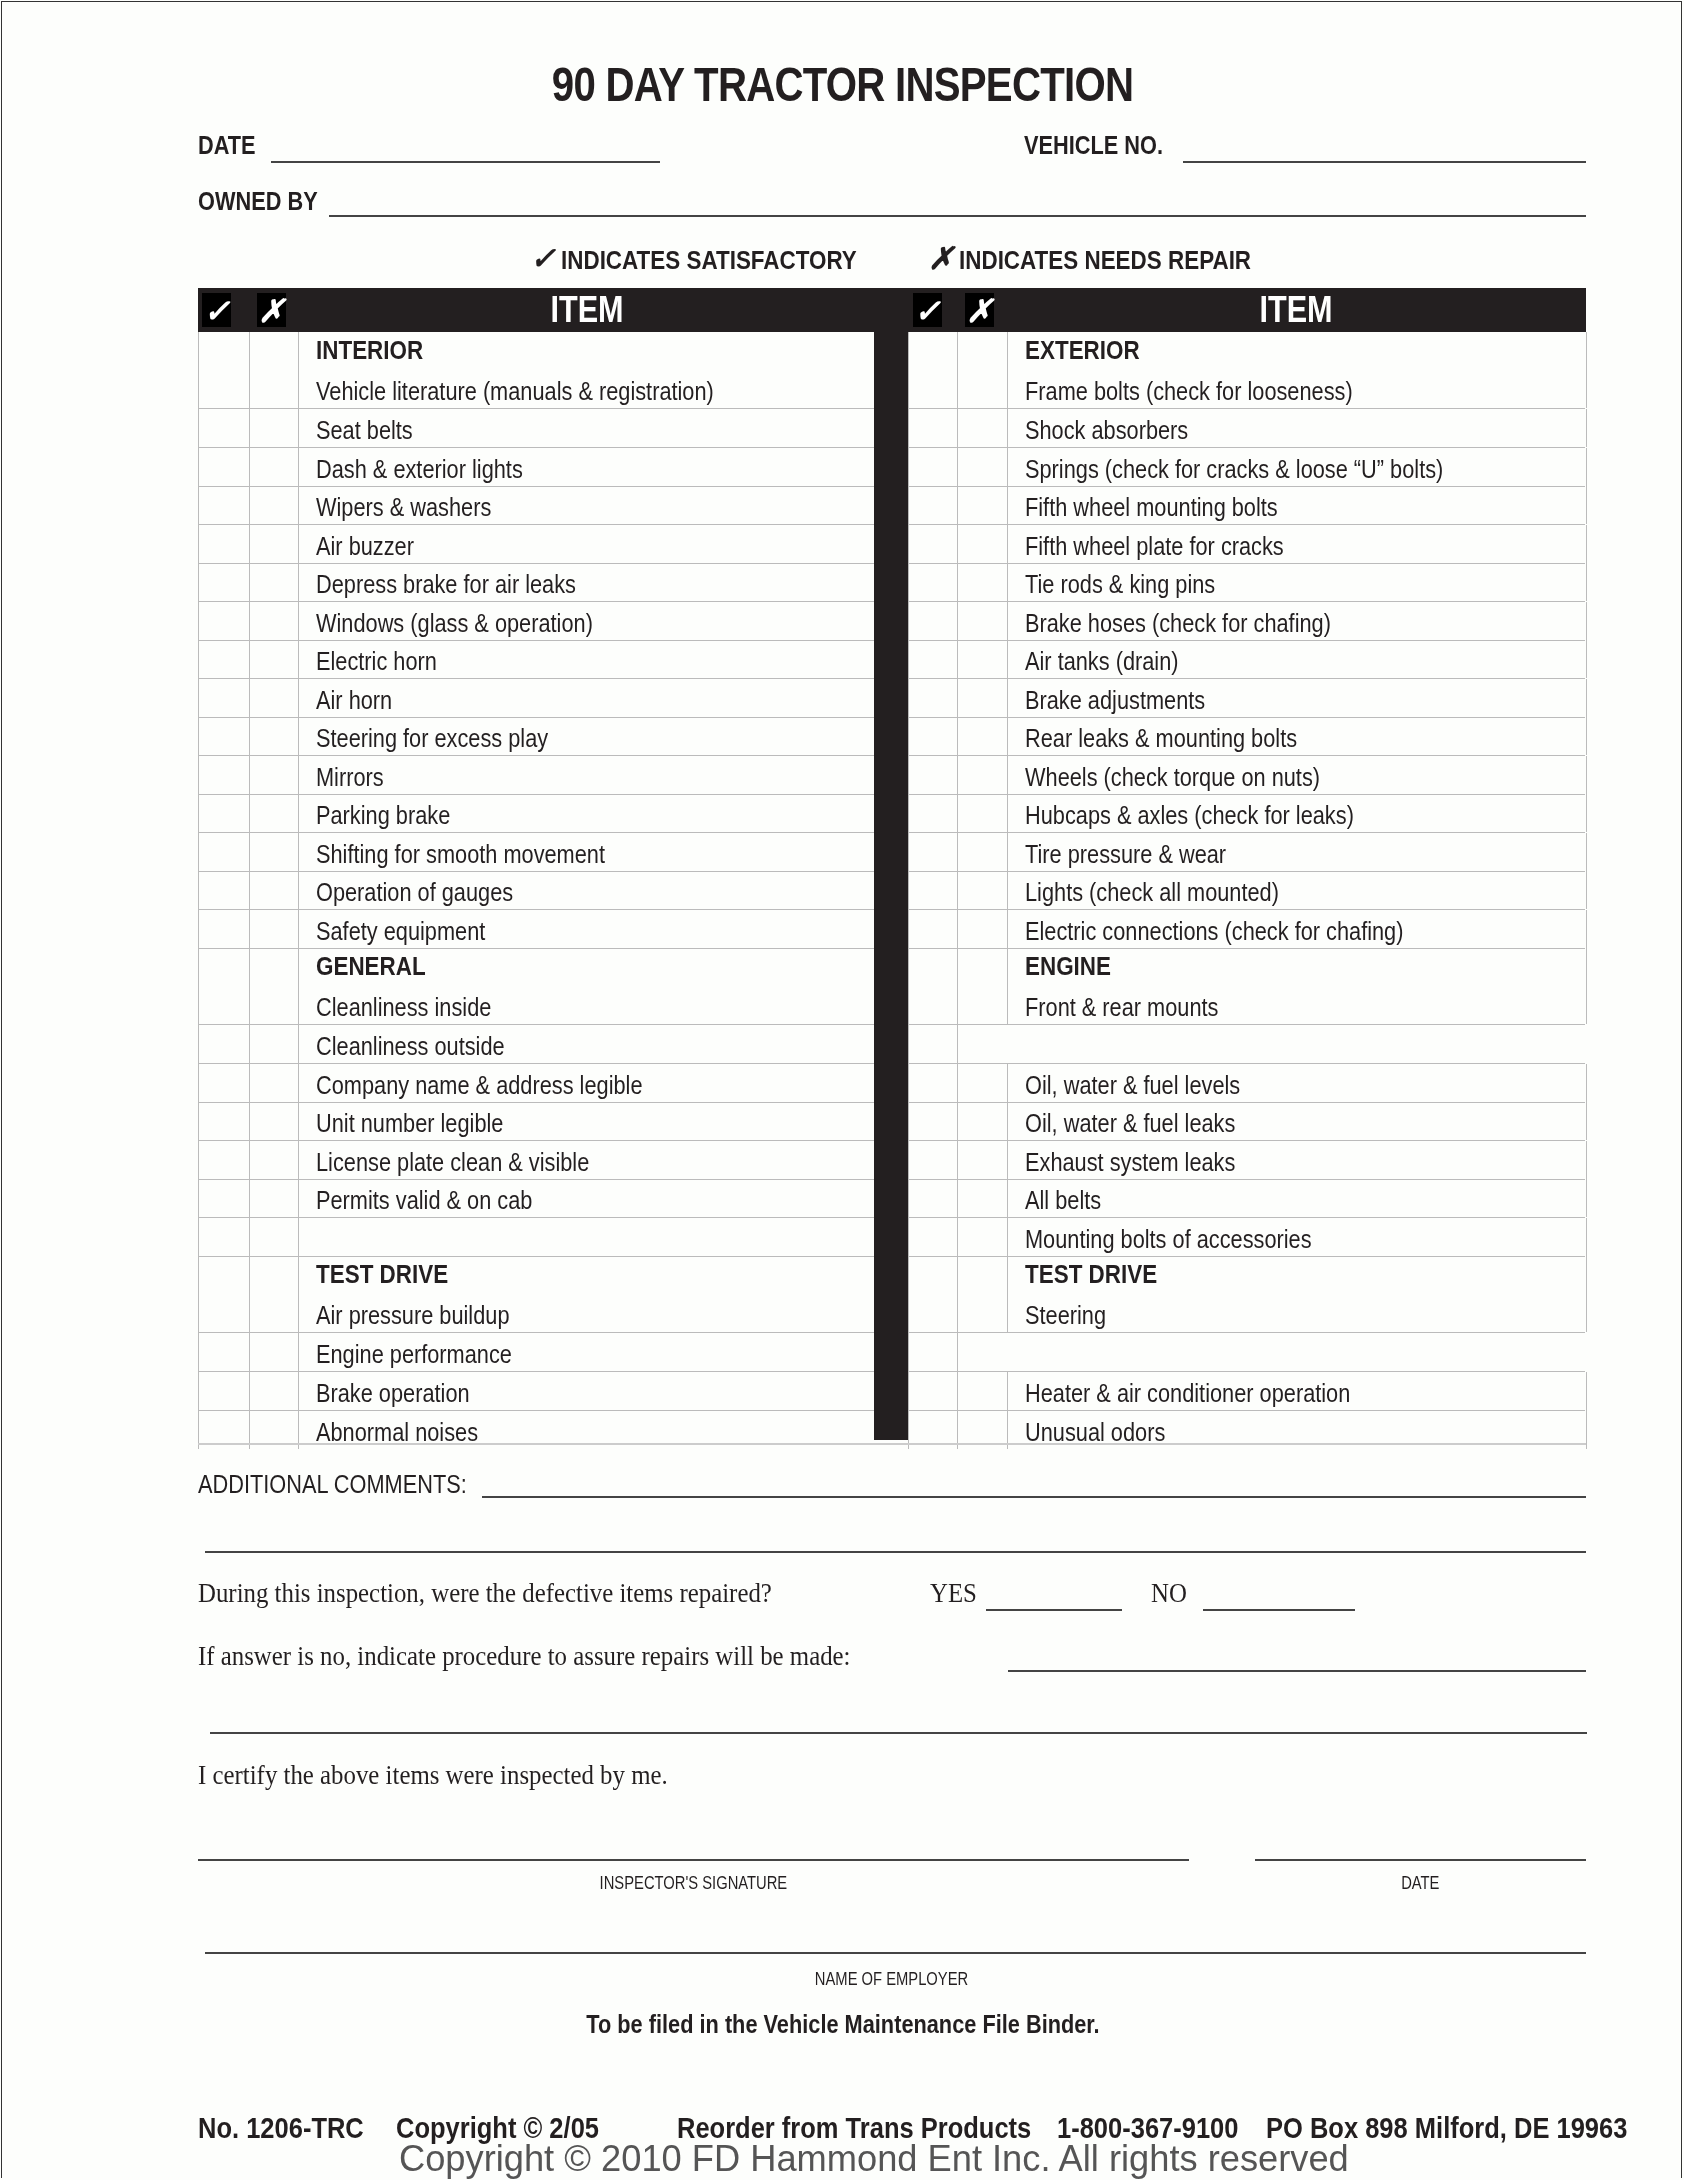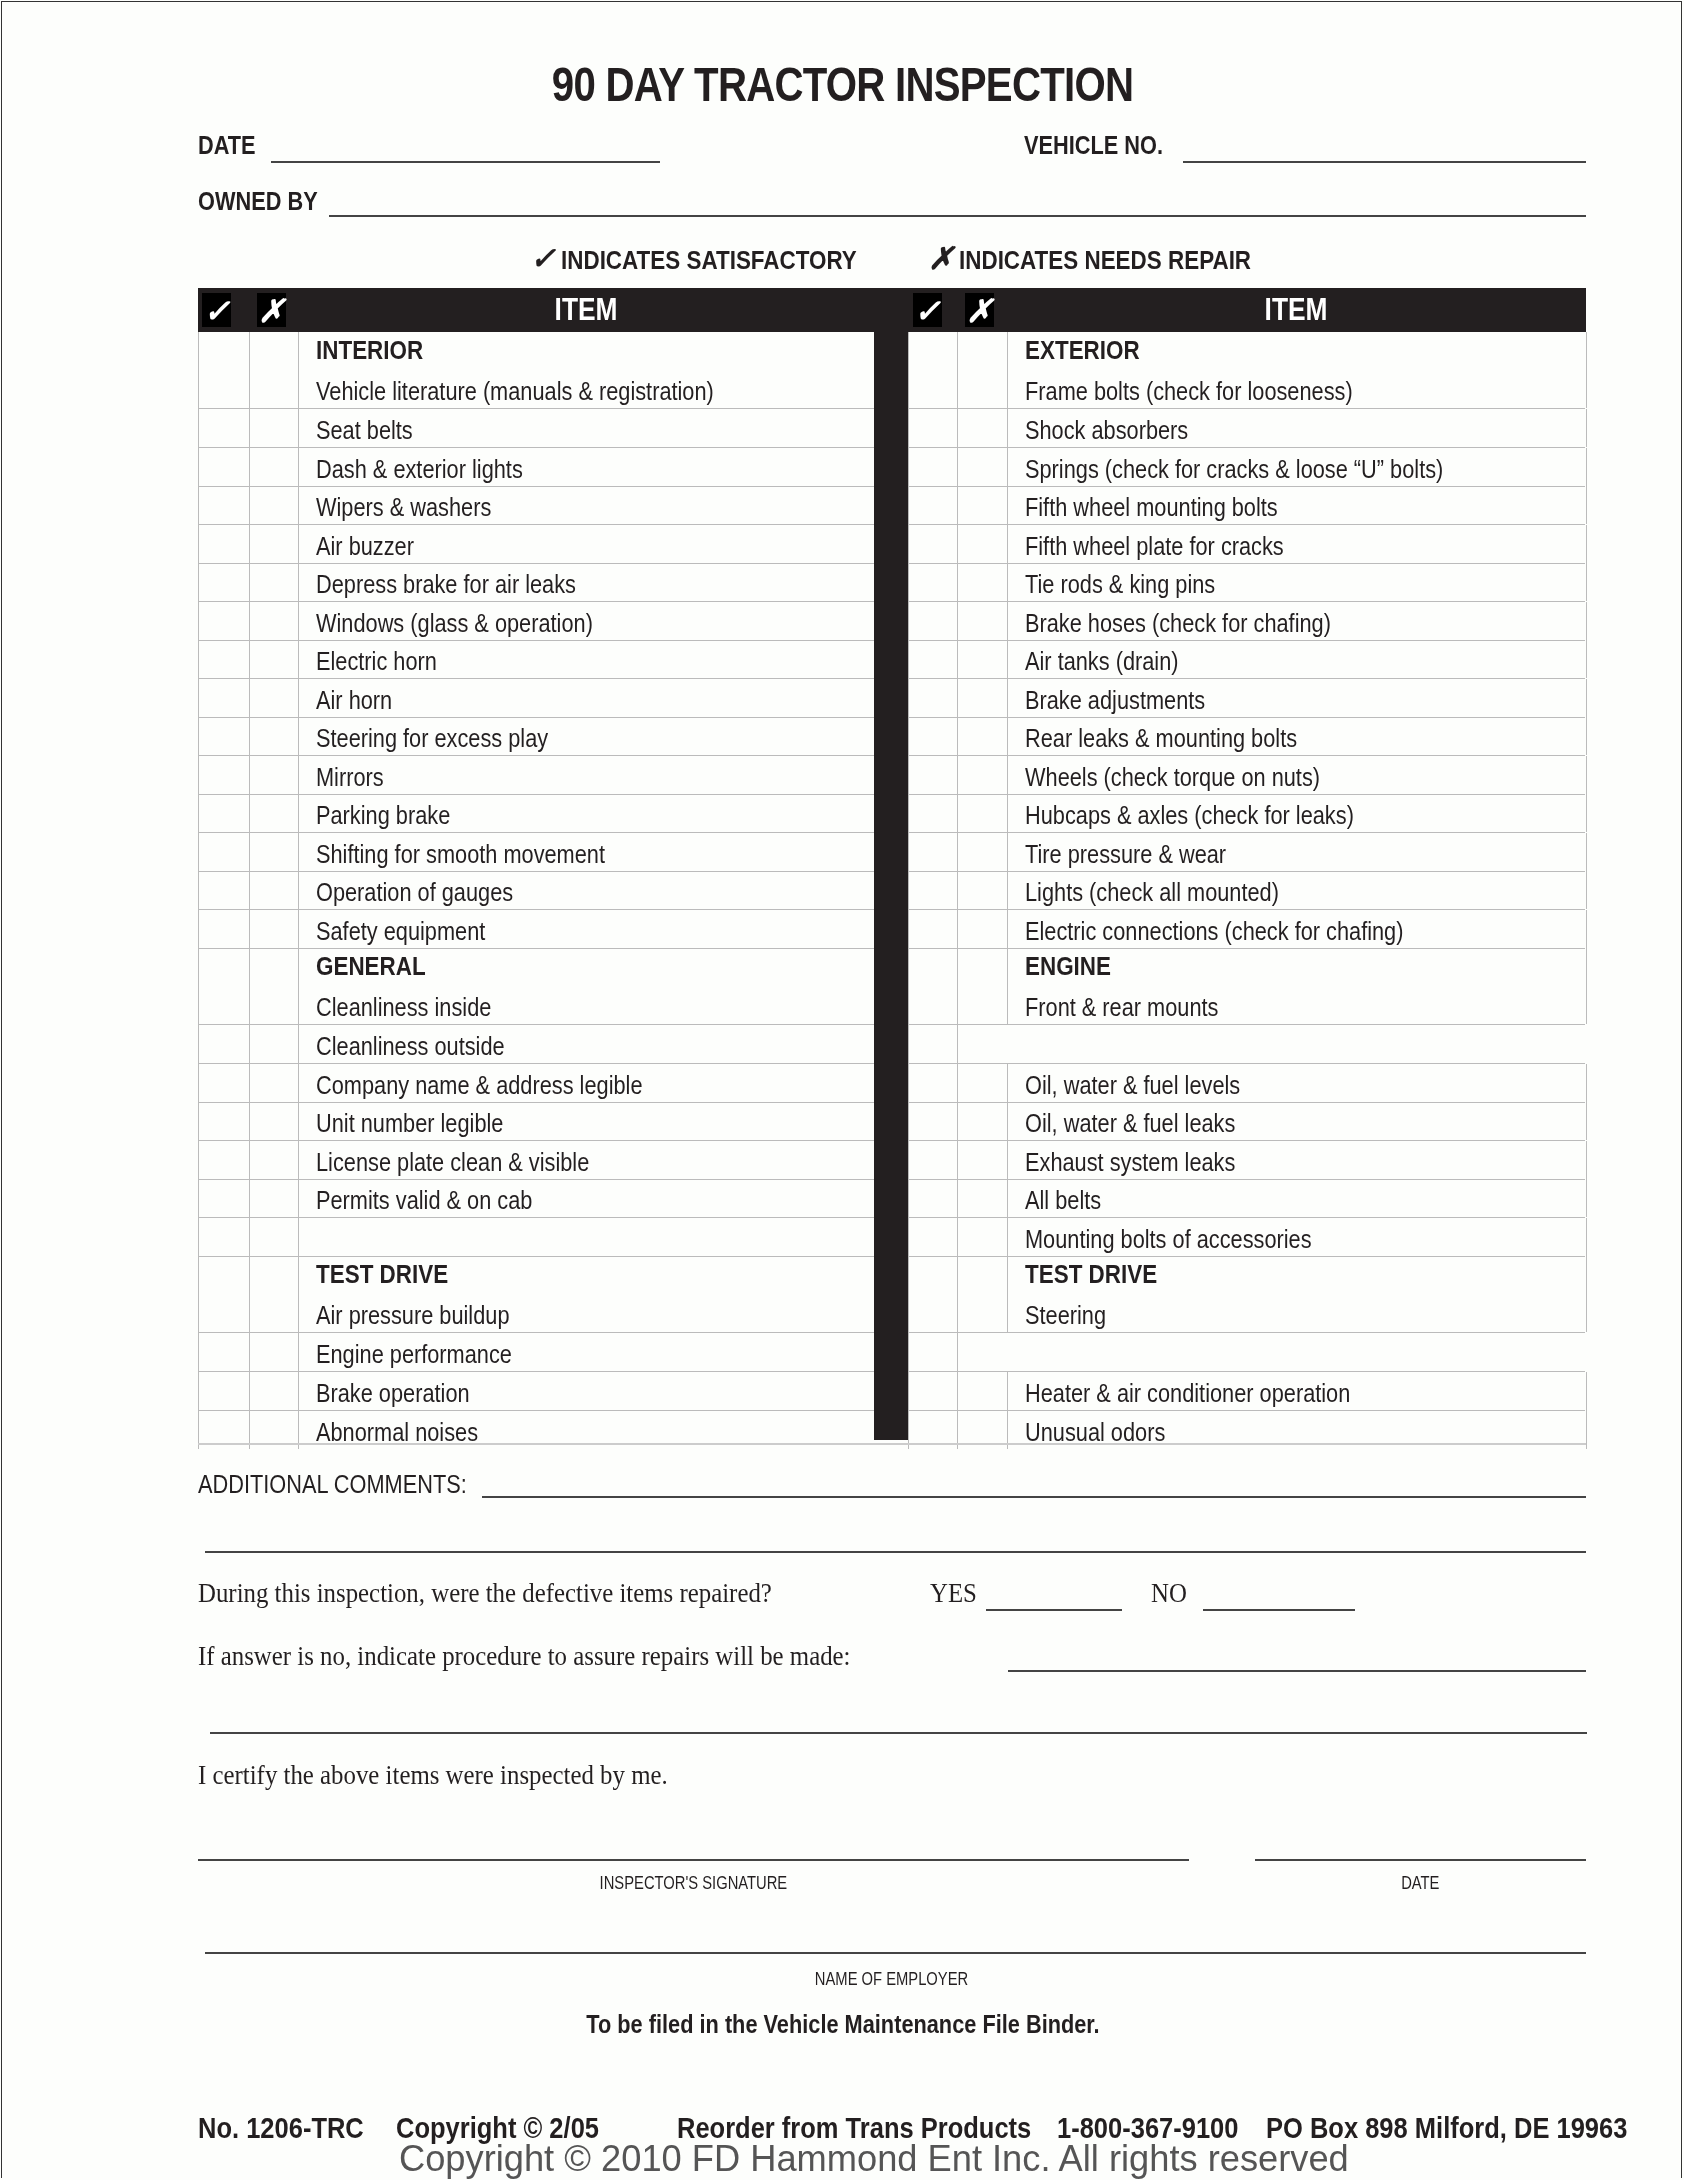--- a/index.html
+++ b/index.html
@@ -16,21 +16,21 @@
   .legend { position:absolute; top:240px; font-weight:bold; font-size:26.4px; white-space:nowrap; }
   .legend .g { font-size:31px; font-style:italic; margin-right:5.1px; }
   .legend span.t { display:inline-block; transform:scaleX(0.85); transform-origin:left center; }
 
   
   .tbl { position:absolute; top:288px; left:198px; width:1388px; }
   .thead { position:absolute; top:0; left:0; width:1388px; height:44px; background:#231f20; }
   .hbox { position:absolute; top:5.1px; height:34px; width:29px; background:#000; color:#fff;
           font-size:32px; font-weight:bold; text-align:center; line-height:36px; font-style:italic; }
   .hitem { position:absolute; top:0; height:44px; line-height:44px; color:#fff; font-weight:bold;
-           font-size:31px; text-align:center; }
+           font-size:36px; text-align:center; }
   .hitem span { display:inline-block; transform:scaleX(0.85); }
   .divider { position:absolute; top:0; left:676px; width:34px; height:1152px; background:#231f20; }
   .col { position:absolute; top:44px; width:0; }
   .row { position:absolute; left:0; height:39px; border-bottom:1.7px solid #bbb; box-sizing:border-box; }
   .row.last { border-bottom:none; }
   .cell { position:absolute; top:0; bottom:0; border-left:1.3px solid #bbb; }
   .txt { position:absolute; left:17px; bottom:1.7px; font-size:25.6px; white-space:nowrap; }
   .txt span { display:inline-block; transform:scaleX(0.85); transform-origin:left bottom; }
   .sec { position:absolute; left:17px; font-size:26.4px; font-weight:bold; text-decoration:underline;
          text-underline-offset:3.4px; text-decoration-thickness:2.6px; white-space:nowrap; }

